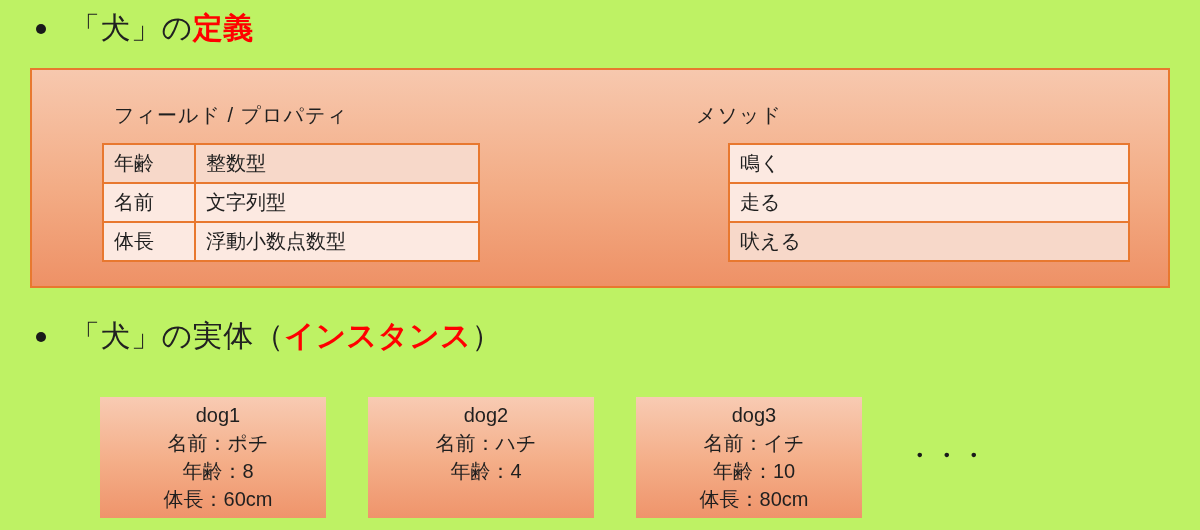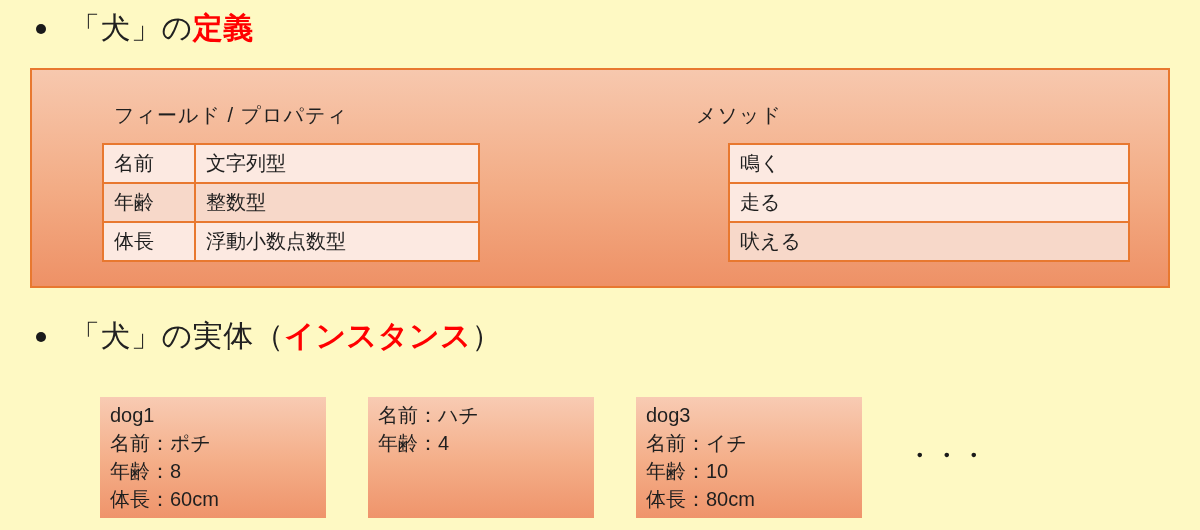--- a/index.html
+++ b/index.html
@@ -1,20 +1,20 @@
 <!DOCTYPE html>
 <html><head>
 <meta charset="utf-8">
 <style>
   * { margin:0; padding:0; box-sizing:border-box; }
   html,body { background:#ffffff; }
   .slide {
     position:relative;
     width:1200px; height:530px;
-    background:#fef9c3;
+    background:#bef264;
     font-family:"Liberation Sans","DejaVu Sans",sans-serif;
     color:#212121;
     overflow:hidden;
   }
 
   
   .heading {
     position:absolute;
     display:flex; align-items:center; gap:24px;
     font-size:30px; letter-spacing:0.5px;
@@ -66,21 +66,21 @@
   .inst-box {
     position:absolute; top:397px; width:226px; height:121px;
     background:linear-gradient(180deg,#f8cbb3 0%,#f4ad87 55%,#ef946b 100%);
     padding:4px 0 0 10px;
     font-size:20px; line-height:28px; color:#1f1f1f;
     white-space:nowrap;
   }
   .inst-1 { left:100px; }
   .inst-2 { left:368px; }
   .inst-3 { left:636px; }
-  .inst-line { display:block; }
+  .inst-line { display:block;text-align:center; }
 
   .ellipsis {
     position:absolute; left:908px; top:440px;
     font-size:23px; letter-spacing:4px; color:#1a1a1a;
     font-weight:bold;
   }
 </style>
 </head>
 <body>
 
@@ -89,27 +89,27 @@
   <div class="heading h1">
     <span class="bullet"></span>
     <span><span>「犬」の</span><span class="em">定義</span></span>
   </div>
 
   <div class="def-box">
 
     <div class="tbl-label fields-label">フィールド / プロパティ</div>
 
     <div class="tbl fields-tbl">
+      <div class="row dark">
+        <div class="cell name">年齢</div>
+        <div class="cell type">整数型</div>
+      </div>
       <div class="row light">
         <div class="cell name">名前</div>
         <div class="cell type">文字列型</div>
-      </div>
-      <div class="row dark">
-        <div class="cell name">年齢</div>
-        <div class="cell type">整数型</div>
       </div>
       <div class="row light">
         <div class="cell name">体長</div>
         <div class="cell type">浮動小数点数型</div>
       </div>
     </div>
 
     <div class="tbl-label methods-label">メソッド</div>
 
     <div class="tbl methods-tbl">
@@ -132,20 +132,21 @@
   </div>
 
   <div class="inst-box inst-1">
     <span class="inst-line">dog1</span>
     <span class="inst-line">名前：ポチ</span>
     <span class="inst-line">年齢：8</span>
     <span class="inst-line">体長：60cm</span>
   </div>
 
   <div class="inst-box inst-2">
+    <span class="inst-line">dog2</span>
     <span class="inst-line">名前：ハチ</span>
     <span class="inst-line">年齢：4</span>
   </div>
 
   <div class="inst-box inst-3">
     <span class="inst-line">dog3</span>
     <span class="inst-line">名前：イチ</span>
     <span class="inst-line">年齢：10</span>
     <span class="inst-line">体長：80cm</span>
   </div>

